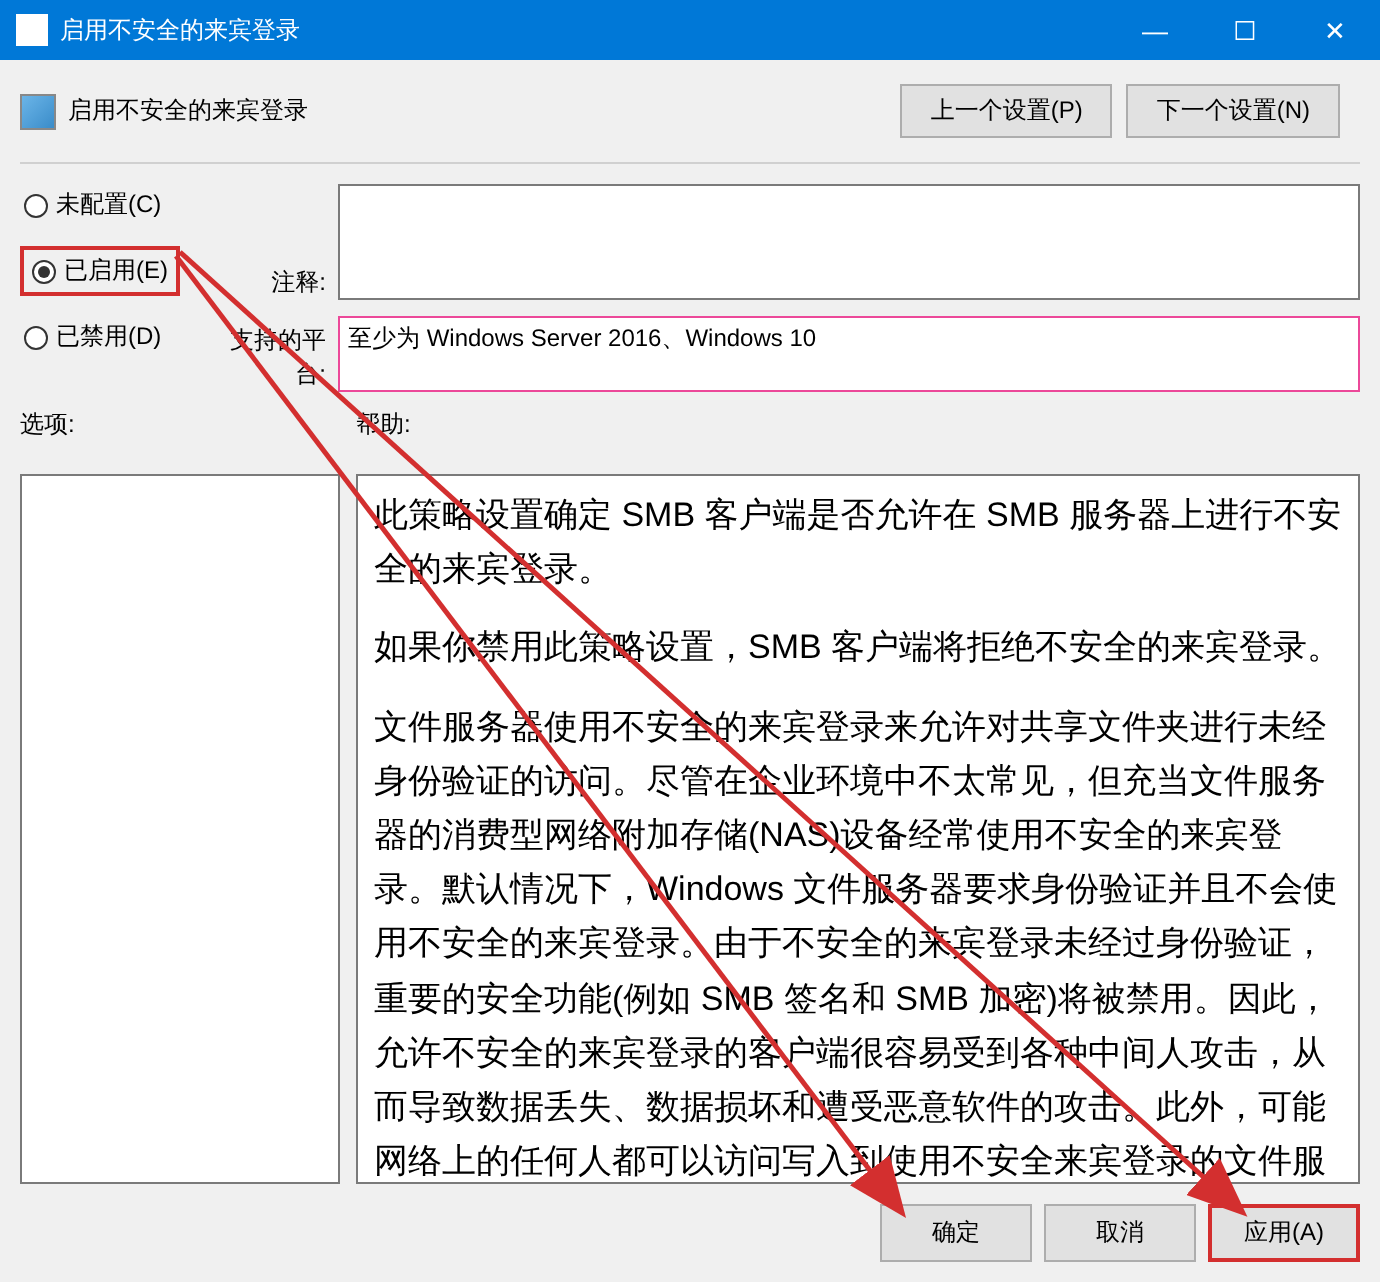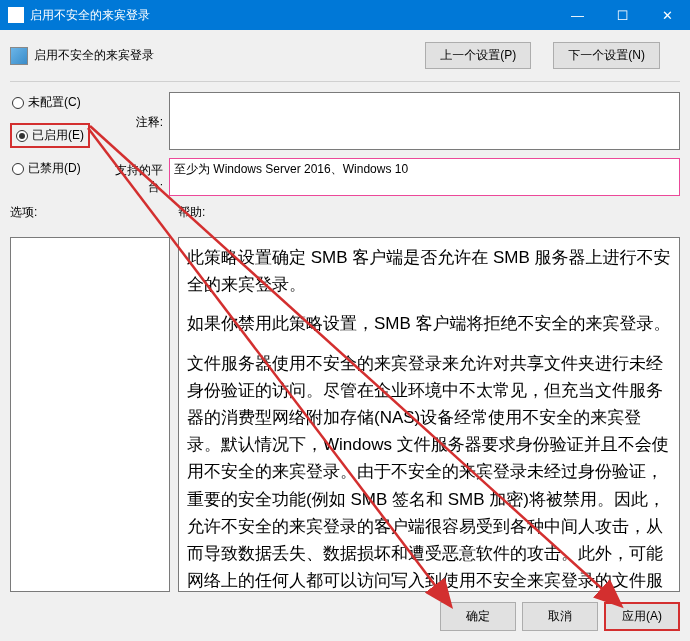--- a/index.html
+++ b/index.html
@@ -65,22 +65,22 @@
       display: inline-block;
       background: linear-gradient(135deg, #6bb5e8, #3a8cc9);
       border: 1px solid #888;
     }
     .header-title {
       flex: 1;
       font-size: 12px;
     }
     .nav-buttons {
       display: flex;
-      gap: 22px;
-      margin-right: 20px;
+      gap: 7px;
+      margin-right: 10px;
     }
     .nav-btn {
       padding: 4px 14px;
       border: 1px solid #adadad;
       background: #e1e1e1;
       font-size: 12px;
       cursor: pointer;
     }
     .hr {
       border: none;
@@ -129,21 +129,21 @@
       border-radius: 50%;
     }
     .right-col {
       flex: 1;
       display: flex;
       flex-direction: column;
       gap: 8px;
     }
     .field-row {
       display: flex;
-      align-items: center;
+      align-items: flex-end;
     }
     .field-label {
       width: 64px;
       flex-shrink: 0;
       text-align: right;
       padding-right: 6px;
       padding-top: 3px;
     }
     .comment-box {
       flex: 1;

